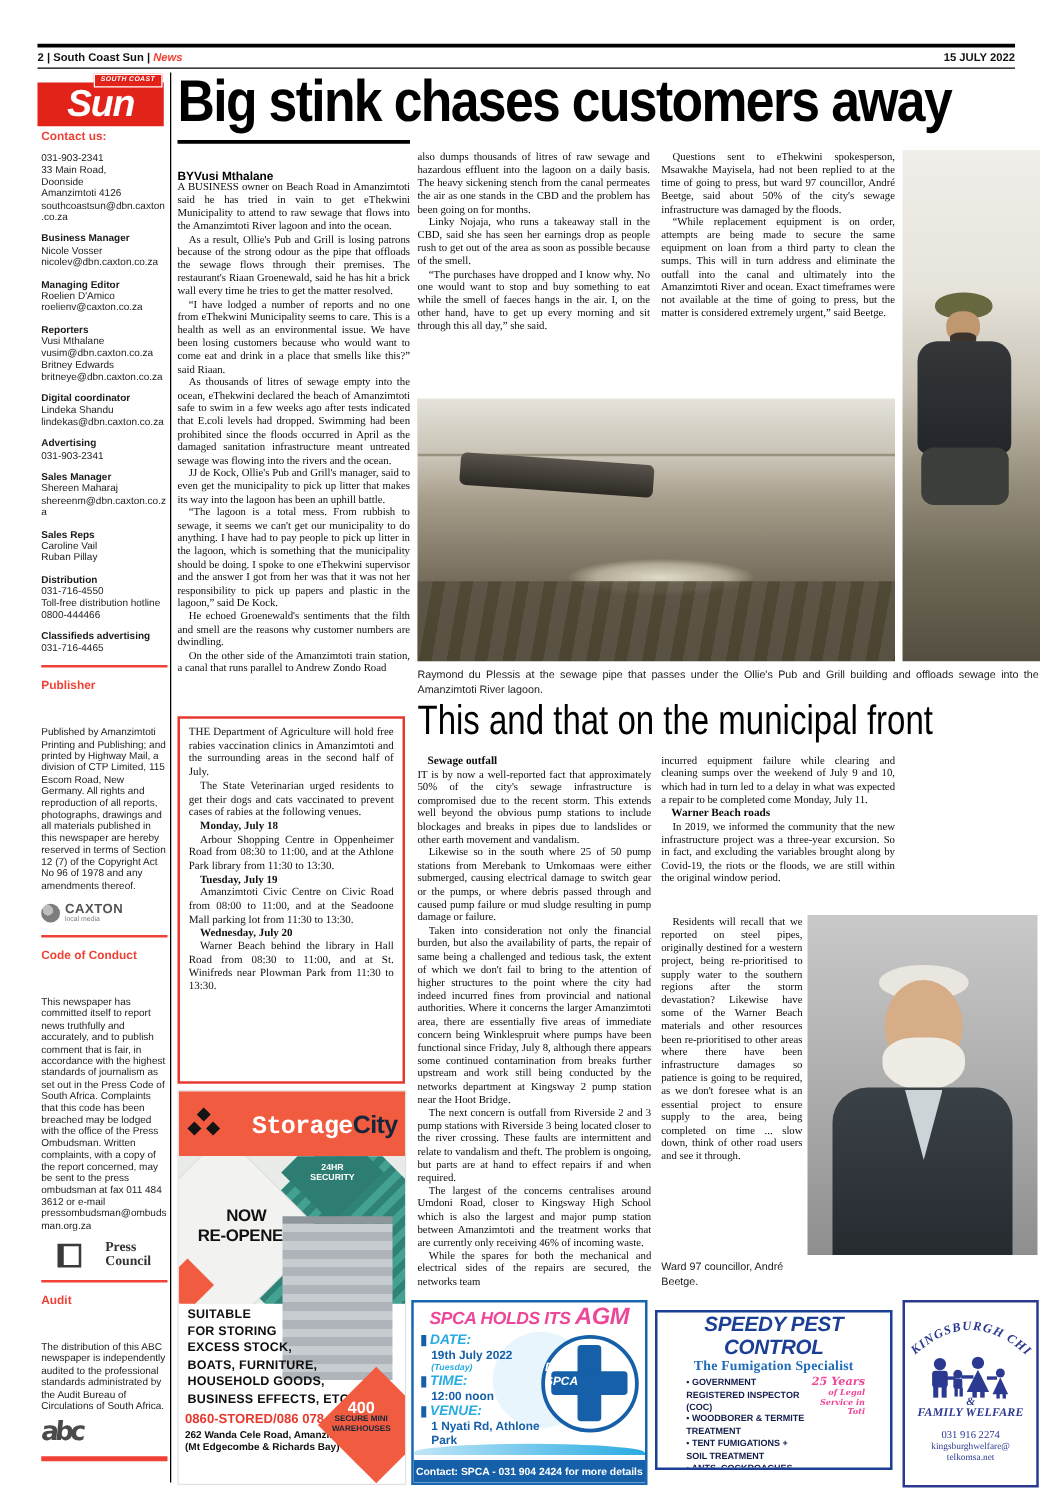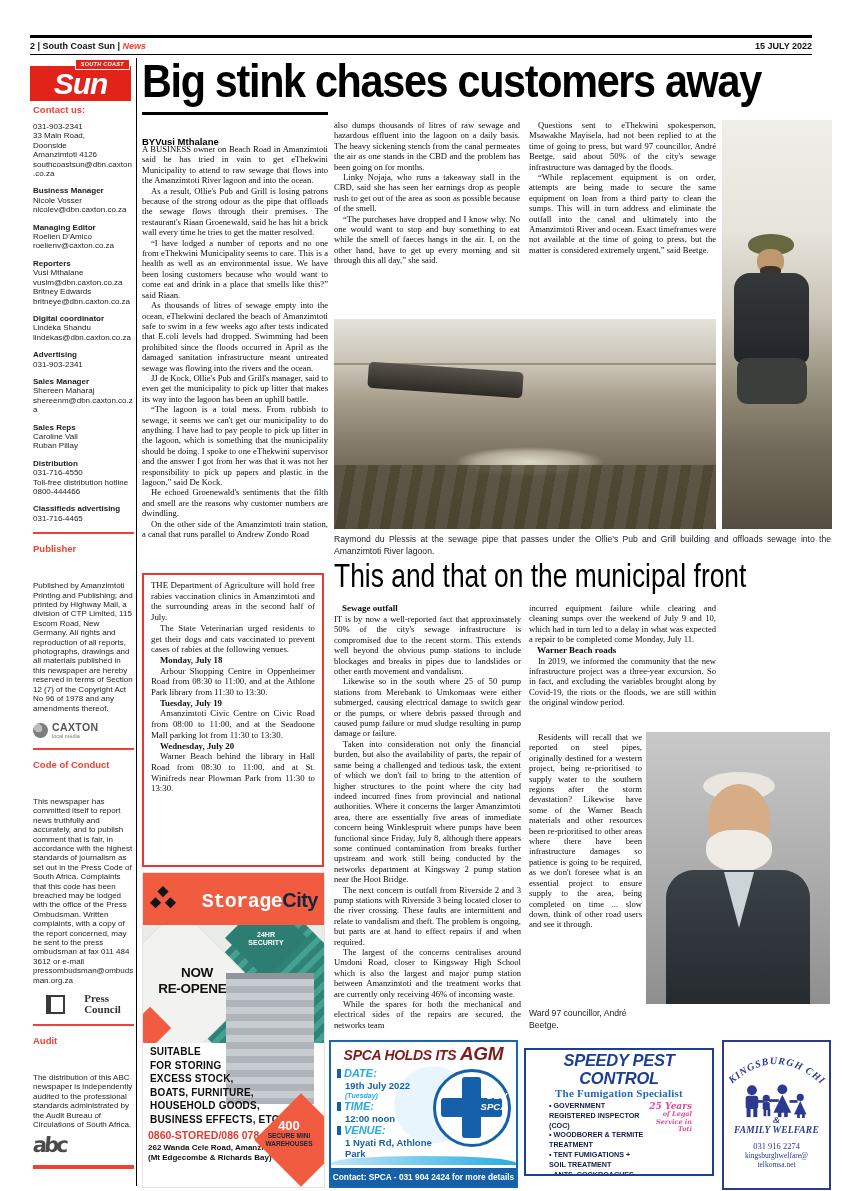--- a/index.html
+++ b/index.html
@@ -132,34 +132,34 @@
      color:#0d0d0d;white-space:pre-line;z-index:2;letter-spacing:.2px;}
   .st-phone{position:absolute;left:5px;top:256px;font:900 10.5px/12px "Liberation Sans",sans-serif;color:#e8392e;z-index:2;}
   .st-addr{position:absolute;left:5px;top:270px;font:700 8px/10px "Liberation Sans",sans-serif;color:#101010;
      white-space:pre-line;z-index:2;}
   .st-400d{position:absolute;right:-10px;top:234px;width:66px;height:66px;background:#f15b40;transform:rotate(45deg);z-index:2;}
   .st-400t{position:absolute;right:-2px;top:246px;width:74px;text-align:center;z-index:3;}
   .st-400t .n{font:900 13px/13px "Liberation Sans",sans-serif;color:#fff;}
   .st-400t .s{font:800 6.5px/8px "Liberation Sans",sans-serif;color:#14263a;white-space:pre-line;}
   
   .ad-spca{left:329px;top:1040px;width:189px;height:148px;border:2.5px solid #1767b0;overflow:hidden;}
-  .spca-title{text-align:center;font:italic 900 14px/20px "Liberation Sans",sans-serif;color:#7f1d1d;padding-top:2px;letter-spacing:-.3px;}
+  .spca-title{text-align:center;font:italic 900 14px/20px "Liberation Sans",sans-serif;color:#ec4899;padding-top:2px;letter-spacing:-.3px;}
   .spca-title .agm{font-size:19px;}
   .spca-body{position:relative;height:100px;
      background:radial-gradient(circle at 55% 40%,#e8f5fc 0 38px,#ffffff 39px);}
   .spca-rows{position:absolute;left:6px;top:2px;width:100px;}
   .spca-label{display:flex;align-items:center;gap:3px;font:italic 900 11px/13px "Liberation Sans",sans-serif;color:#29abe2;}
   .spca-label .sq{width:4px;height:9px;background:#1560a8;display:inline-block;}
   .spca-val{font:800 9.5px/11px "Liberation Sans",sans-serif;color:#1560a8;margin-left:8px;}
   .spca-note{font:italic 700 7px/9px "Liberation Sans",sans-serif;color:#29abe2;margin-left:8px;}
   .spca-logo{position:absolute;right:5px;top:4px;width:78px;height:78px;border-radius:50%;
      border:3.5px solid #1560a8;background:#fff;box-sizing:border-box;}
   .spca-cv{position:absolute;left:26px;top:5px;width:19px;height:61px;background:#1560a8;border-radius:3px;}
   .spca-ch{position:absolute;left:5px;top:26px;width:61px;height:19px;background:#1560a8;border-radius:3px;}
-  .spca-lt{position:absolute;left:0;top:18px;width:71px;text-align:right;color:#fff;
+  .spca-lt{position:absolute;left:0;top:18px;width:71px;text-align:left;color:#fff;
      font:italic 900 9.5px/11px "Liberation Sans",sans-serif;z-index:2;}
   .spca-wave{position:absolute;left:0;bottom:0;width:100%;height:9px;
      background:linear-gradient(90deg,#bfe6f7,#29abe2);border-radius:100% 100% 0 0/160% 160% 0 0;}
   .spca-foot{position:absolute;left:0;bottom:0;width:100%;height:18px;background:#1560a8;color:#fff;
      font:800 8.3px/18px "Liberation Sans",sans-serif;text-align:center;}
   
   .ad-speedy{left:524px;top:1048px;width:190px;height:128px;border:2px solid #1b3f94;padding:1px 20px;overflow:hidden;}
   .sp-title{text-align:center;font:italic 900 16.5px/18px "Liberation Sans",sans-serif;color:#1b3f94;letter-spacing:-.3px;}
   .sp-sub{text-align:center;font:800 11px/12px "Liberation Serif",serif;color:#1e6bb8;letter-spacing:.2px;}
   .sp-row{display:flex;margin-top:2px;}

